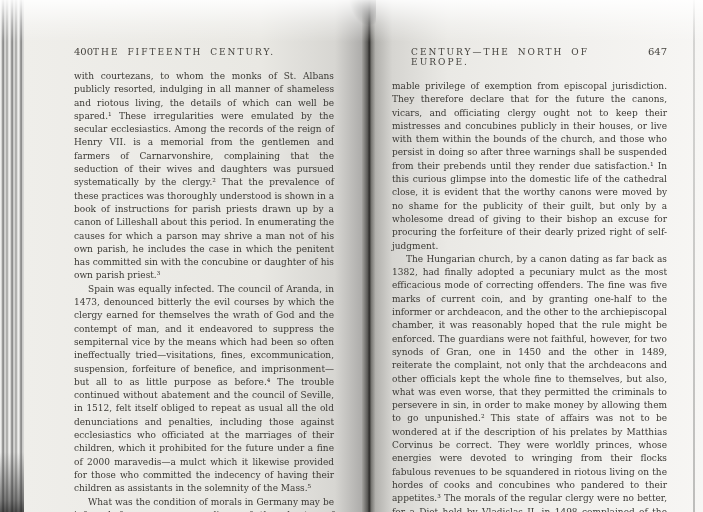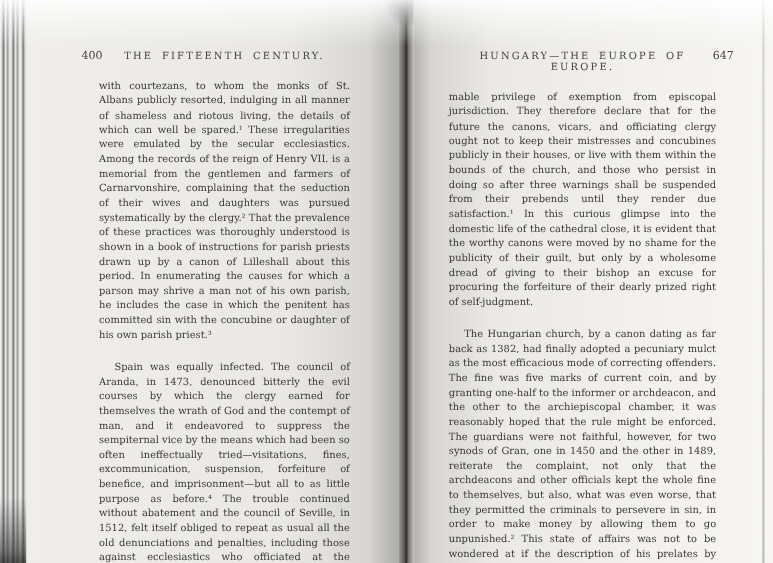--- a/index.html
+++ b/index.html
@@ -45,23 +45,23 @@
   .right-edge-line{
     position:absolute;right:8px;top:0;width:2px;height:512px;
     background:linear-gradient(180deg,rgba(120,120,118,.25),rgba(120,120,118,.45));
   }
   .header{
     display:flex;align-items:baseline;
     font-size:9px;letter-spacing:2px;color:#45433e;
     margin-bottom:13px;
   }
   .header .pagenum{letter-spacing:0;font-size:10px;}
-  .header .running-head{flex:1;text-align:center;word-spacing:3px;}
+  .header .running-head{flex:1;word-spacing:3px;}
   .bodytext p{
-    margin:16px;text-align:justify;
+    margin:0;text-align:justify;
     font-size:9px;line-height:13.3px;
     text-indent:14px;
   }
   .bodytext p.cont{text-indent:0;}
 </style>
 </head>
 <body>
 
 <div class="book">
   <div class="edge-left"></div>
@@ -80,21 +80,21 @@
     </div>
 
   </div>
 
   <div class="spine"></div>
   <div class="spine-top"></div>
 
   <div class="page page-right">
     <div class="header">
       <span class="pagenum" style="visibility:hidden">401</span>
-      <span class="running-head">HUNGARY—THE EUROPE OF EUROPE.</span>
+      <span class="running-head">CENTURY—THE NORTH OF EUROPE.</span>
       <span class="pagenum">647</span>
     </div>
     <div class="bodytext">
       <p class="cont">mable privilege of exemption from episcopal jurisdiction.  They therefore declare that for the future the canons, vicars, and officiating clergy ought not to keep their mistresses and concubines publicly in their houses, or live with them within the bounds of the church, and those who persist in doing so after three warnings shall be suspended from their prebends until they render due satisfaction.¹  In this curious glimpse into the domestic life of the cathedral close, it is evident that the worthy canons were moved by no shame for the publicity of their guilt, but only by a wholesome dread of giving to their bishop an excuse for procuring the forfeiture of their dearly prized right of self-judgment.</p>
       <p>The Hungarian church, by a canon dating as far back as 1382, had finally adopted a pecuniary mulct as the most efficacious mode of correcting offenders.  The fine was five marks of current coin, and by granting one-half to the informer or archdeacon, and the other to the archiepiscopal chamber, it was reasonably hoped that the rule might be enforced.  The guardians were not faithful, however, for two synods of Gran, one in 1450 and the other in 1489, reiterate the complaint, not only that the archdeacons and other officials kept the whole fine to themselves, but also, what was even worse, that they permitted the criminals to persevere in sin, in order to make money by allowing them to go unpunished.²  This state of affairs was not to be wondered at if the description of his prelates by Matthias Corvinus be correct.  They were worldly princes, whose energies were devoted to wringing from their flocks fabulous revenues to be squandered in riotous living on the hordes of cooks and concubines who pandered to their appetites.³  The morals of the regular clergy were no better, for a Diet held by Vladislas II. in 1498 complained of the manner in which abbots and other monastic dignitaries enriched themselves from the revenues of their offices, and then, returning to the world, publicly took wives, to the disgrace of their order.⁴</p>
 
     </div>
 
     <div class="right-edge-line"></div>
   </div>

